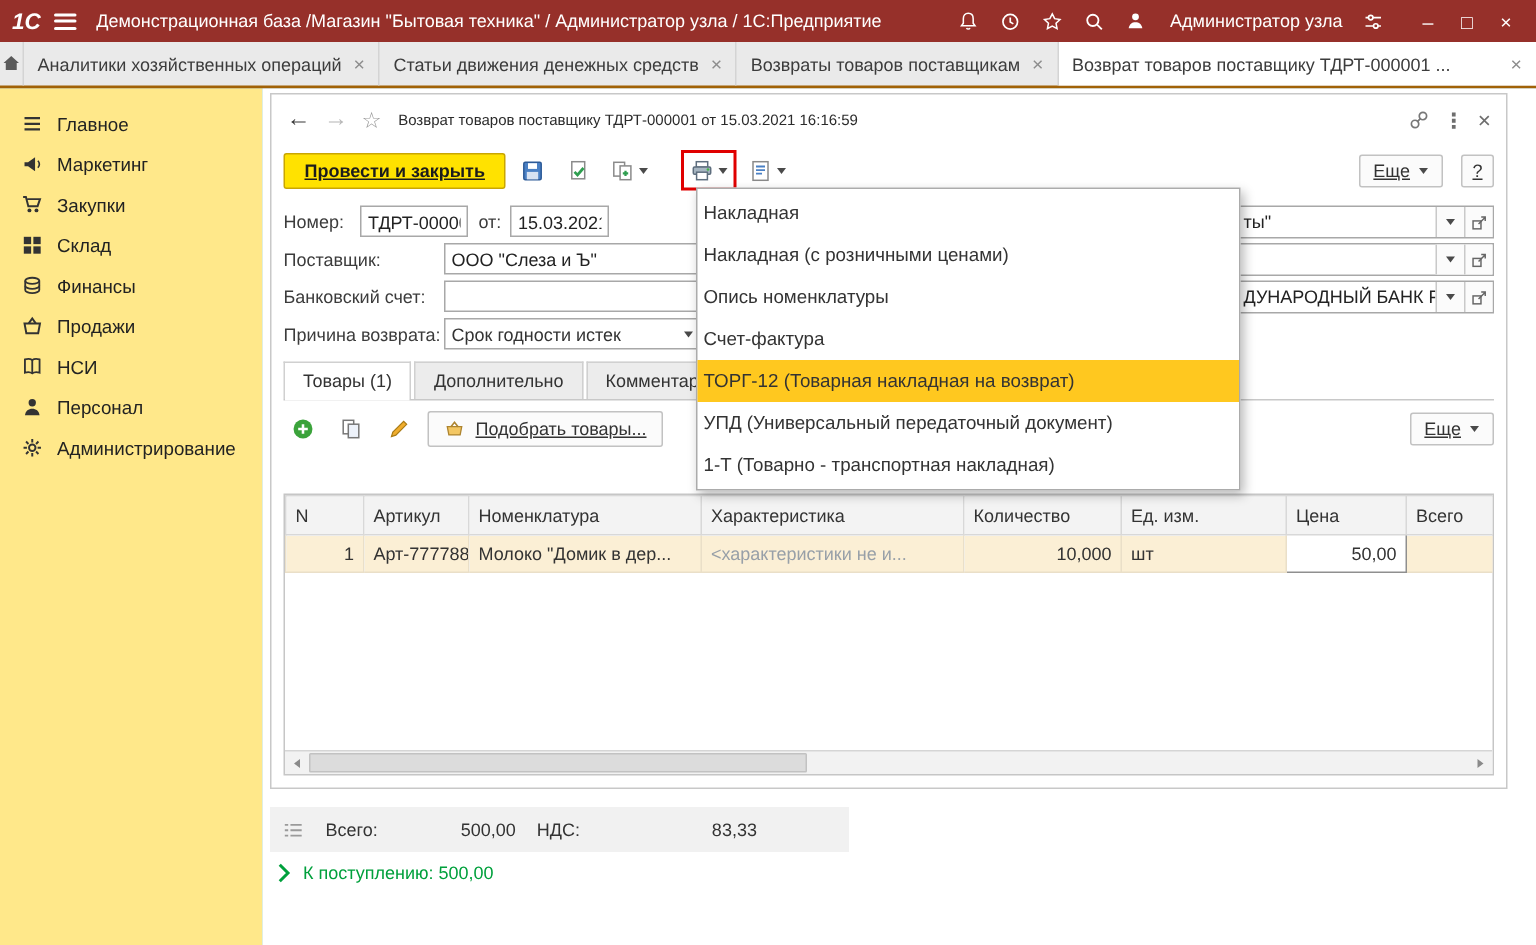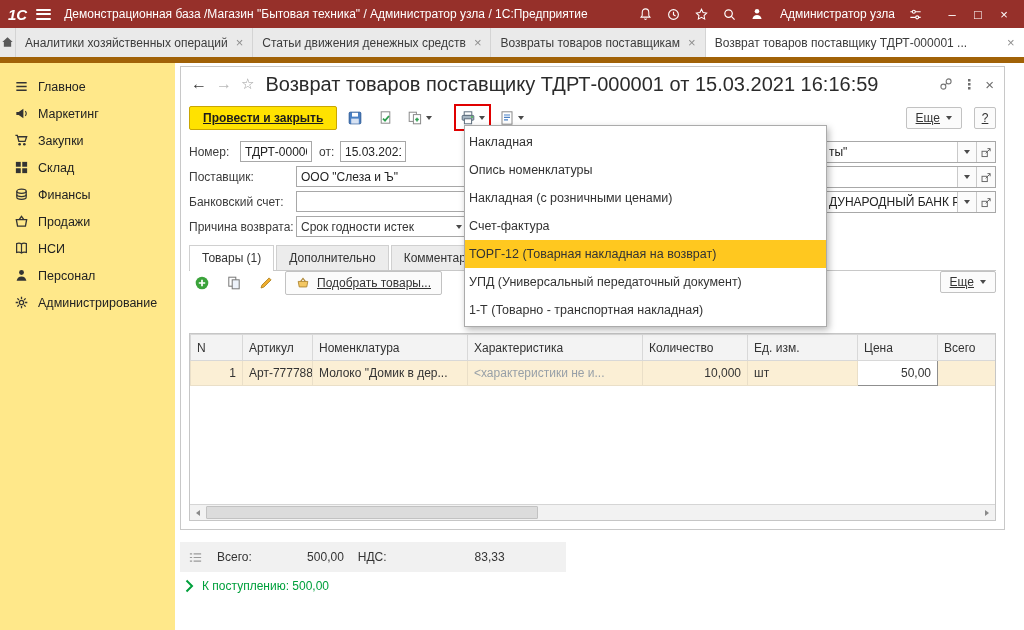--- a/index.html
+++ b/index.html
@@ -14,21 +14,21 @@
   .tb-burger{display:flex;flex-direction:column;gap:2.5px;width:15px;padding:2px 0;cursor:pointer;}
   .tb-burger span{height:2px;background:#fff;border-radius:1px;}
   .tb-title{font-size:12px;margin-left:4px;white-space:nowrap;overflow:hidden;}
   .tb-right{margin-left:auto;display:flex;align-items:center;gap:13px;}
   .tb-ic{display:flex;align-items:center;cursor:pointer;}
   .tb-user{display:flex;align-items:center;gap:16px;cursor:pointer;white-space:nowrap;}
   .tb-win{display:flex;align-items:center;gap:2px;margin-left:4px;}
   .tb-winbtn{width:24px;height:20px;display:flex;align-items:center;justify-content:center;font-size:13px;cursor:pointer;}
 
   
-  .tabbar{height:29px;background:#EAEAEA;border-bottom:6px solid #a16207;display:flex;align-items:stretch;}
+  .tabbar{height:29px;background:#EAEAEA;border-bottom:2px solid #a16207;display:flex;align-items:stretch;}
   .home-tab{width:32px;display:flex;align-items:center;justify-content:center;border-right:1px solid #D4D4D4;cursor:pointer;}
   .tab{display:flex;align-items:center;gap:8px;padding:0 9px;border-right:1px solid #D4D4D4;color:#3C3C3C;cursor:pointer;white-space:nowrap;}
   .tab.active{background:#fff;gap:40px;}
   .tab-x{color:#8d8d8d;font-size:13px;line-height:1;}
   .tab-chevron{margin-left:auto;width:26px;display:flex;align-items:center;justify-content:center;cursor:pointer;}
 
   
   .caret{display:inline-block;width:0;height:0;border-left:3.5px solid transparent;border-right:3.5px solid transparent;border-top:4px solid #4a4a4a;}
   .tri-l{display:inline-block;width:0;height:0;border-top:3.5px solid transparent;border-bottom:3.5px solid transparent;border-right:4.5px solid #8a8a8a;}
   .tri-r{display:inline-block;width:0;height:0;border-top:3.5px solid transparent;border-bottom:3.5px solid transparent;border-left:4.5px solid #8a8a8a;}
@@ -39,21 +39,21 @@
   .side-item{display:flex;align-items:center;gap:9px;height:27px;padding-left:14px;font-size:12.5px;color:#222;cursor:pointer;white-space:nowrap;}
   .main{flex:1;position:relative;background:#fff;}
 
   
   .doc-card{position:absolute;left:5px;top:3px;width:823px;height:462px;border:1px solid #C8C8C8;background:#fff;}
   .doc-head{height:34px;display:flex;align-items:center;gap:9px;padding:0 10px;}
   .nav{font-size:16px;line-height:1;cursor:pointer;}
   .nav.back{color:#3a3a3a;}
   .nav.fwd{color:#b8b8b8;}
   .fav{color:#9a9a9a;font-size:15px;cursor:pointer;}
-  .doc-title{font-size:20px;font-weight:400;color:#2b2b2b;margin:0 auto 0 2px;white-space:nowrap;overflow:hidden;}
+  .doc-title{font-size:10px;font-weight:400;color:#2b2b2b;margin:0 auto 0 2px;white-space:nowrap;overflow:hidden;}
   .headicon{color:#6e6e6e;cursor:pointer;display:flex;align-items:center;}
   .headicon.dots{font-size:14px;font-weight:bold;}
   .headicon.closex{font-size:15px;}
 
   .doc-toolbar{height:33px;display:flex;align-items:center;gap:5px;padding:0 8px;}
   .btn-primary{background:#FFE200;border:1px solid #C9A602;border-radius:2px;height:24px;padding:0 13px;font-size:12px;font-weight:bold;color:#1c1c1c;}
   .tool-btn{height:24px;min-width:26px;background:transparent;border:1px solid transparent;display:flex;align-items:center;justify-content:center;gap:3px;padding:0 2px;}
   .tool-btn.print-target{border:2px solid #E00000;height:27px;padding:0 4px;margin-left:14px;}
   .btn-more{height:22px;border:1px solid #C2C2C2;border-radius:2px;background:#FBFBFB;display:flex;align-items:center;gap:6px;padding:0 9px;font-size:12px;color:#333;}
   .btn-more.push{margin-left:auto;}
@@ -78,21 +78,21 @@
   .rfield .rbtn{width:18px;border-left:1px solid #C9C9C9;display:flex;align-items:center;justify-content:center;background:#FBFBFB;cursor:pointer;}
   .r1{top:7px;} .r2{top:32px;} .r3{top:57px;}
 
   
   .dtabs{margin:4px 8px 0;display:flex;align-items:flex-end;border-bottom:1px solid #C8C8C8;height:25px;}
   .dtab{padding:0 12px;height:24px;display:flex;align-items:center;background:#ECECEC;border:1px solid #D0D0D0;border-bottom:none;margin-right:2px;color:#333;cursor:pointer;white-space:nowrap;}
   .dtab.active{background:#fff;position:relative;}
   .dtab.active::after{content:'';position:absolute;left:0;right:0;bottom:-1px;height:1px;background:#fff;}
 
   
-  .items-toolbar{display:flex;gap:6px;margin:0 8px;height:38px;}
+  .items-toolbar{display:flex;align-items:center;gap:6px;margin:0 8px;height:38px;}
   .pick-btn{height:24px;border:1px solid #C2C2C2;border-radius:2px;background:#FBFBFB;display:flex;align-items:center;gap:7px;padding:0 10px;font-size:12px;color:#333;}
 
   
   .grid-wrap{margin:24px 8px 0;border:1px solid #C6C6C6;height:186px;position:relative;overflow:hidden;background:#fff;}
   table{border-collapse:collapse;width:100%;table-layout:fixed;font-size:12px;}
   th{background:#F3F3F3;border:1px solid #D8D8D8;height:25px;font-weight:400;text-align:left;padding:0 6px;color:#333;overflow:hidden;white-space:nowrap;}
   td{border:1px solid #EADFC8;height:24px;padding:0 6px;overflow:hidden;white-space:nowrap;}
   tr.sel td{background:#FBEFD5;}
   td.ra,th.ra{text-align:right;}
   td.muted{color:#98A0A8;}
@@ -525,21 +525,21 @@
               <path d="M1.5 1.5L7 7l-5.5 5.5" fill="none" stroke="#00A03C" stroke-width="2"></path>
             </svg>
           </span>
         <span>К поступлению: 500,00</span>
       </div>
     </main>
   </div>
 
   <div class="print-menu">
     <div class="pm-item">Накладная</div>
+    <div class="pm-item">Накладная (с розничными ценами)</div>
     <div class="pm-item">Опись номенклатуры</div>
-    <div class="pm-item">Накладная (с розничными ценами)</div>
     <div class="pm-item">Счет-фактура</div>
     <div class="pm-item hl">ТОРГ-12 (Товарная накладная на возврат)</div>
     <div class="pm-item">УПД (Универсальный передаточный документ)</div>
     <div class="pm-item">1-Т (Товарно - транспортная накладная)</div>
   </div>
 
 </div>
 
 </body></html>

